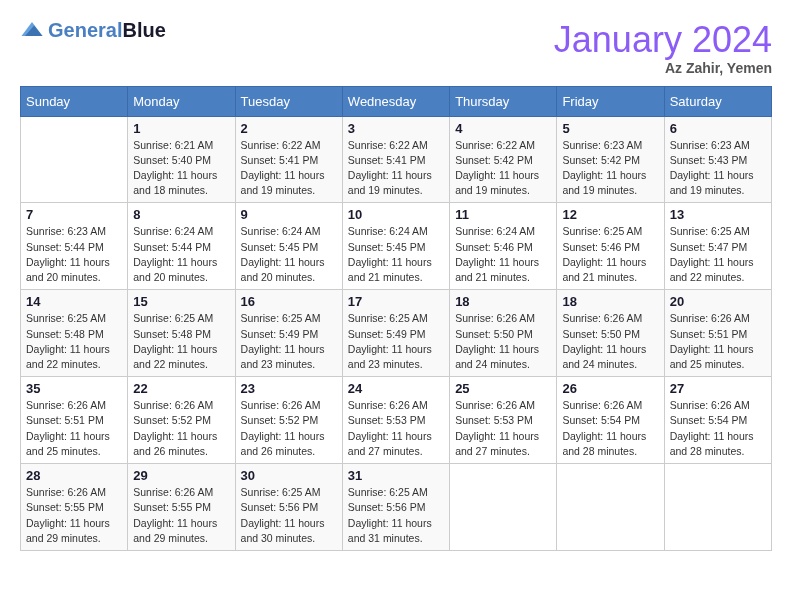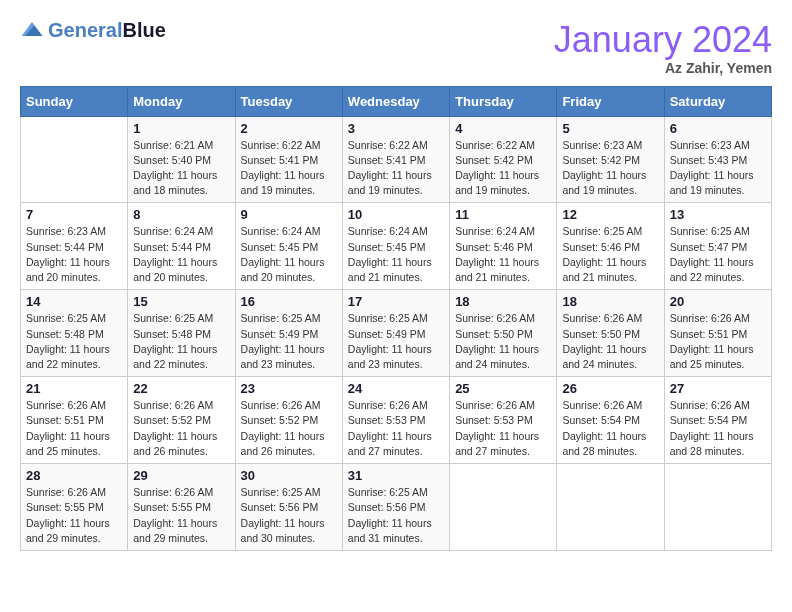--- a/index.html
+++ b/index.html
@@ -49,21 +49,21 @@
       width: 100%;
       border-collapse: collapse;
       font-size: 11px;
     }
     thead tr th {
       background-color: #4a7fc1;
       color: #fff;
       padding: 7px 5px;
       text-align: left;
       font-size: 13px;
-      font-weight: bold;
+      font-weight: normal;
       border: 1px solid #3a6aaa;
     }
     tbody tr td {
       border: 1px solid #ccc;
       padding: 4px 5px;
       vertical-align: top;
       min-height: 70px;
       background: #fff;
     }
     tbody tr:nth-child(odd) td {
@@ -203,21 +203,21 @@
           <span class="day-num">18</span>
           <div class="day-info">Sunrise: 6:26 AM<br>Sunset: 5:50 PM<br>Daylight: 11 hours<br>and 24 minutes.</div>
         </td>
         <td>
           <span class="day-num">20</span>
           <div class="day-info">Sunrise: 6:26 AM<br>Sunset: 5:51 PM<br>Daylight: 11 hours<br>and 25 minutes.</div>
         </td>
       </tr>
       <tr>
         <td>
-          <span class="day-num">21</span>
+          <span class="day-num">35</span>
           <div class="day-info">Sunrise: 6:26 AM<br>Sunset: 5:51 PM<br>Daylight: 11 hours<br>and 25 minutes.</div>
         </td>
         <td>
           <span class="day-num">22</span>
           <div class="day-info">Sunrise: 6:26 AM<br>Sunset: 5:52 PM<br>Daylight: 11 hours<br>and 26 minutes.</div>
         </td>
         <td>
           <span class="day-num">23</span>
           <div class="day-info">Sunrise: 6:26 AM<br>Sunset: 5:52 PM<br>Daylight: 11 hours<br>and 26 minutes.</div>
         </td>

